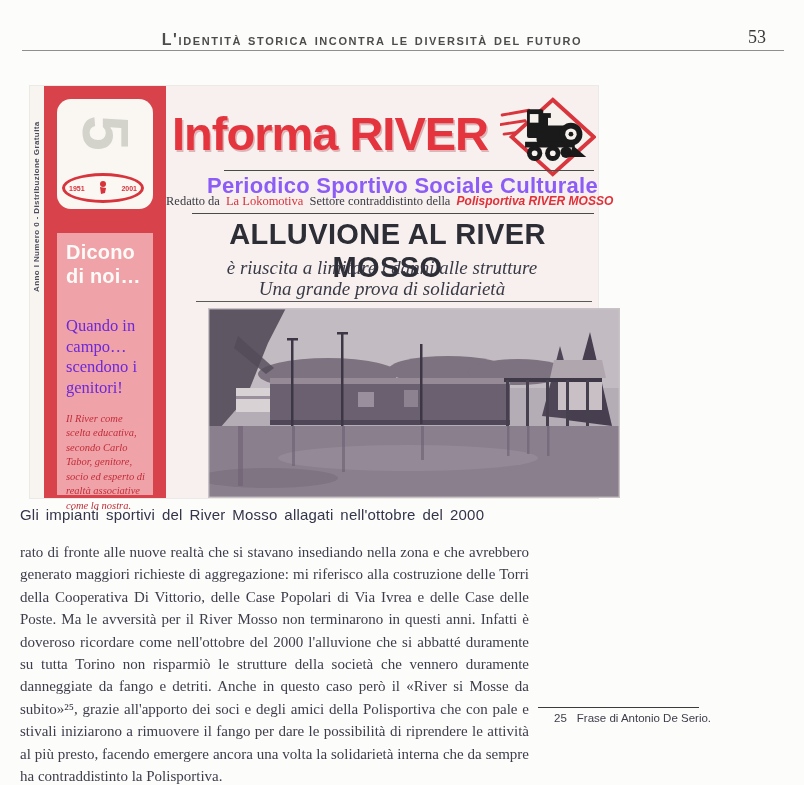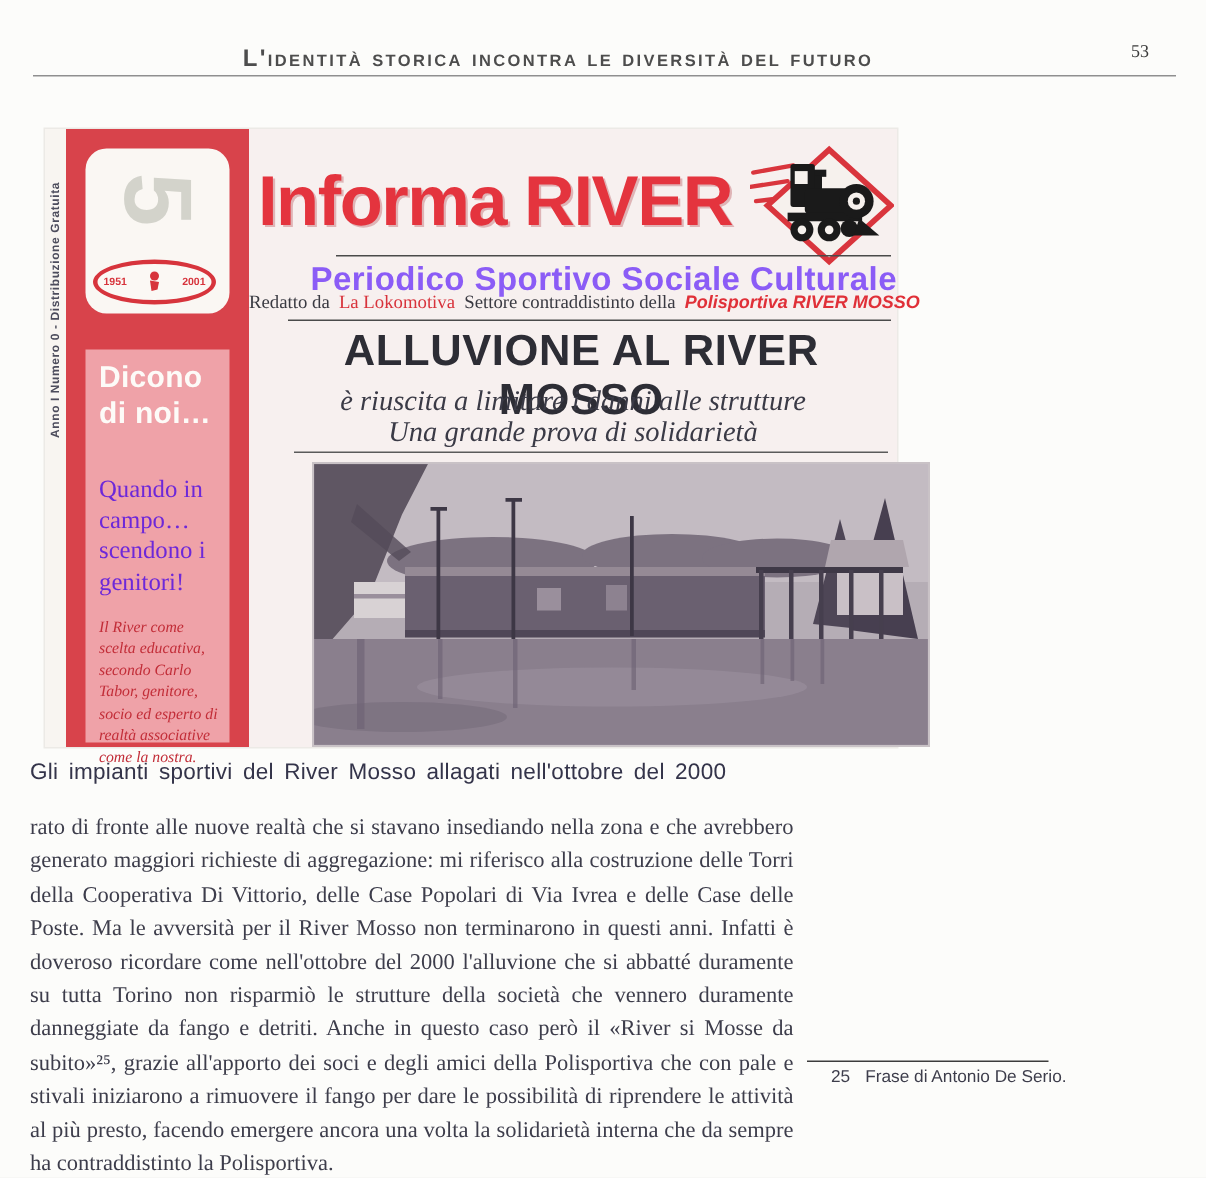--- a/index.html
+++ b/index.html
@@ -4,21 +4,21 @@
 <style>
   html,body{margin:0;padding:0;}
   body{background:#e8e8e6;font-family:"Liberation Sans",sans-serif;}
   .page{position:relative;width:804px;height:785px;background:#fcfcfa;overflow:hidden;}
 
   
   .running-title{position:absolute;left:0;right:60px;top:31px;text-align:center;
     font-family:"Liberation Sans",sans-serif;font-variant:small-caps;font-weight:bold;
     font-size:16px;letter-spacing:1.6px;color:#4d4d4d;}
   .page-number{position:absolute;right:38px;top:27px;font-family:"Liberation Serif",serif;
-    font-size:12px;color:#3a3a3a;}
+    font-size:18px;color:#3a3a3a;}
   .head-rule{position:absolute;left:22px;right:20px;top:50px;border-top:1.6px solid #8f8f8f;}
 
   
   .clip{position:absolute;left:30px;top:86px;width:568px;height:412px;background:#f7f0ef;
     box-shadow:0 0 0 1px #eceae6;}
   .spine{position:absolute;left:0;top:0;bottom:0;width:14px;background:#f8f5f1;}
   .spine-text{position:absolute;left:2px;top:206px;transform:rotate(-90deg);transform-origin:0 0;
     white-space:nowrap;font-size:8px;font-weight:bold;color:#4c4c5c;letter-spacing:0.4px;}
   .redcol{position:absolute;left:14px;top:0;bottom:0;width:122px;background:#d8434b;}
 

